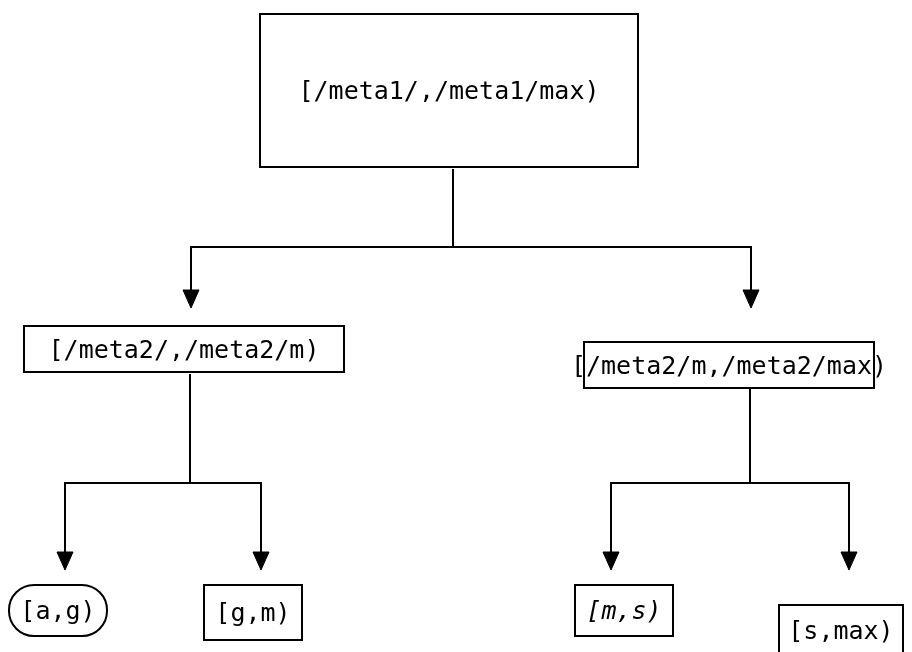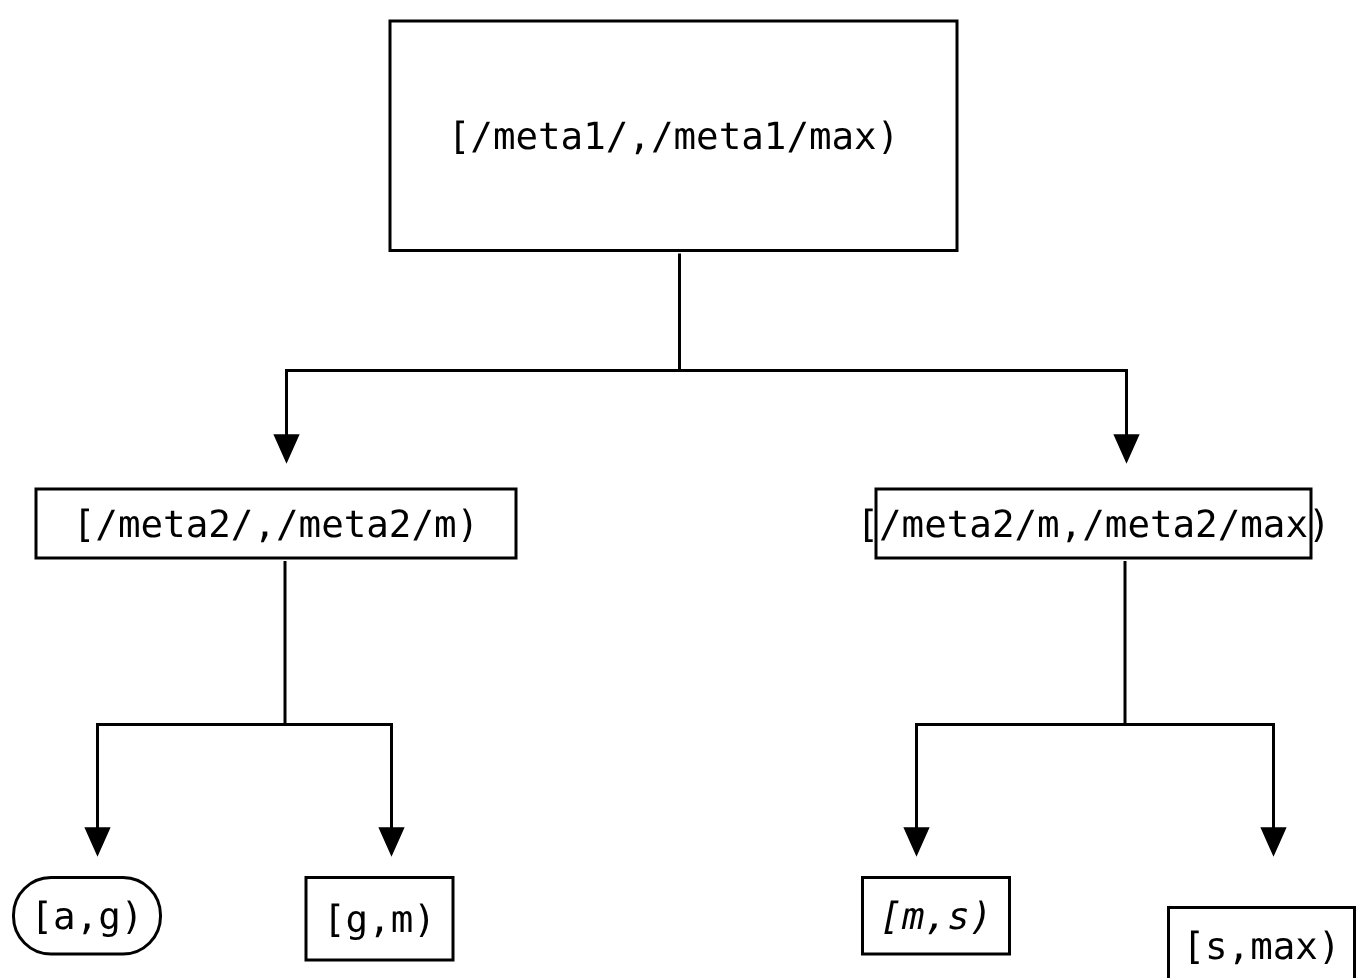--- a/index.html
+++ b/index.html
@@ -39,21 +39,21 @@
     background: #ffffff;
     display: flex;
     align-items: center;
     justify-content: center;
     color: #000000;
     font-size: 25px;
     white-space: nowrap;
   }
   .node-root      { left: 259px; top: 13px;  width: 380px; height: 155px; }
   .node-l2-left   { left: 23px;  top: 325px; width: 322px; height: 48px; }
-  .node-l2-right  { left: 583px; top: 325px; width: 292px; height: 48px; }
+  .node-l2-right  { left: 583px; top: 341px; width: 292px; height: 48px; }
   .node-leaf-ag   { left: 8px;   top: 584px; width: 100px; height: 53px; border-radius: 26px; }
   .node-leaf-gm   { left: 203px; top: 584px; width: 100px; height: 57px; }
   .node-leaf-ms   { left: 574px; top: 584px; width: 100px; height: 53px; font-style: italic; }
   .node-leaf-smax { left: 778px; top: 584px; width: 126px; height: 53px; margin-top: 20px; }
 </style>
 </head>
 <body>
 
 <div class="canvas">
 

